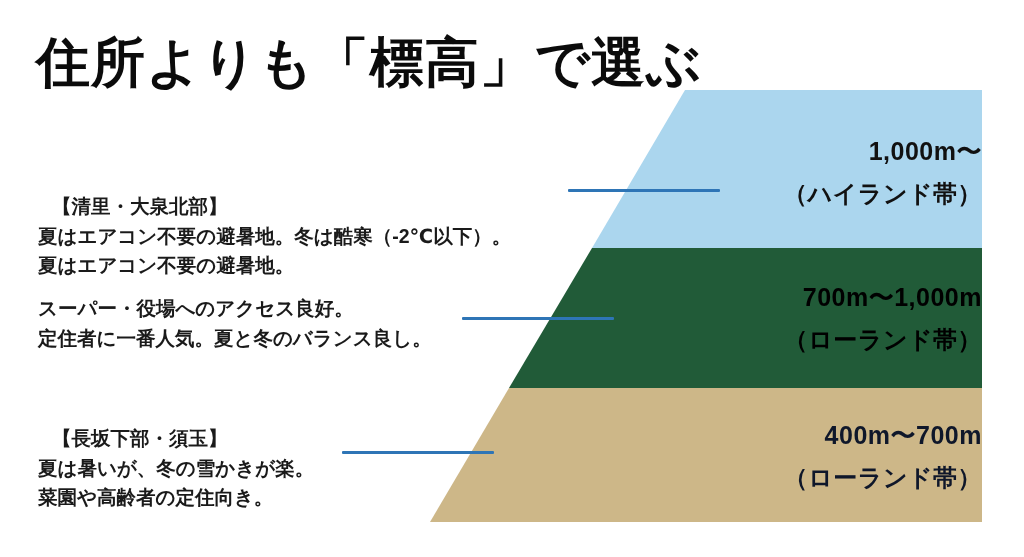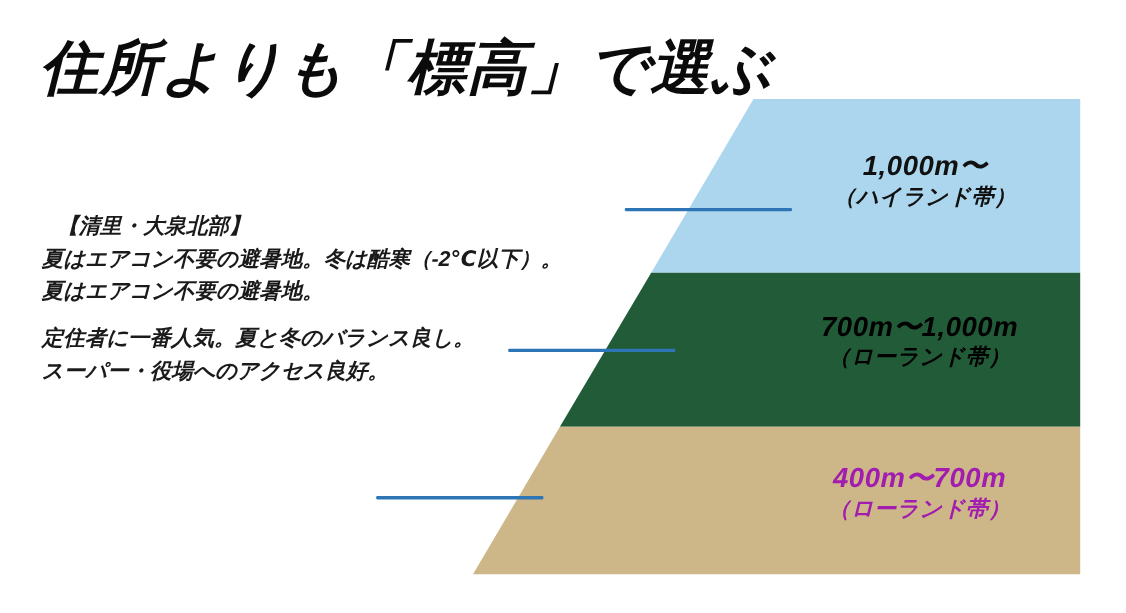--- a/index.html
+++ b/index.html
@@ -10,21 +10,20 @@
     background: #ffffff;
     font-family: "Liberation Sans", "DejaVu Sans", sans-serif;
     overflow: hidden;
   }
 
   #slide {
     position: relative;
     width: 840px;
     height: 557px;
     background: #ffffff;
-    font-style: italic;
   }
 
   
   .title {
     position: absolute;
     left: 36px;
     top: 32px;
     font-size: 54px;
     font-weight: 900;
     color: #0b0b0b;
@@ -39,39 +38,39 @@
     left: 0;
     top: 0;
     width: 1024px;
     height: 557px;
     pointer-events: none;
   }
 
   
   .tier-label {
     position: absolute;
-    text-align: center;
+    text-align: right;
     line-height: 1.24;
     font-weight: 900;
     letter-spacing: 0.5px;
   }
   .tier-label .range { font-size: 25px; display: block; }
-  .tier-label .zone  { font-size: 20px; display: block; }
+  .tier-label .zone  { font-size: 24px; display: block; margin-top: 12px; }
 
   .tier-top {
     left: 700px; top: 136px; width: 282px;
     color: #111111;
   }
   .tier-mid {
     left: 690px; top: 282px; width: 292px;
     color: #000000;
   }
   .tier-bot {
     left: 690px; top: 420px; width: 292px;
-    color: #a21caf;
+    color: #0f172a;
   }
 
   
   .desc {
     position: absolute;
     color: #1a1a1a;
     font-weight: 700;
     font-size: 19.5px;
     line-height: 1.52;
     white-space: nowrap;
@@ -125,22 +124,27 @@
     <span class="zone">（ローランド帯）</span>
   </div>
 
   <div class="desc desc-1">
     <span class="head">【清里・大泉北部】</span>
     <span class="line">夏はエアコン不要の避暑地。冬は酷寒（-2℃以下）。</span>
     <span class="line">夏はエアコン不要の避暑地。</span>
   </div>
 
   <div class="desc desc-2">
+    <span class="line">スーパー・役場へのアクセス良好。</span>
     <span class="line">定住者に一番人気。夏と冬のバランス良し。</span>
-    <span class="line">スーパー・役場へのアクセス良好。</span>
   </div>
 
+  <div class="desc desc-3">
+    <span class="head">【長坂下部・須玉】</span>
+    <span class="line">夏は暑いが、冬の雪かきが楽。</span>
+    <span class="line">菜園や高齢者の定住向き。</span>
+  </div>
 
   <div class="connector conn-1"></div>
   <div class="connector conn-2"></div>
   <div class="connector conn-3"></div>
 
 </div>
 
 </body></html>

